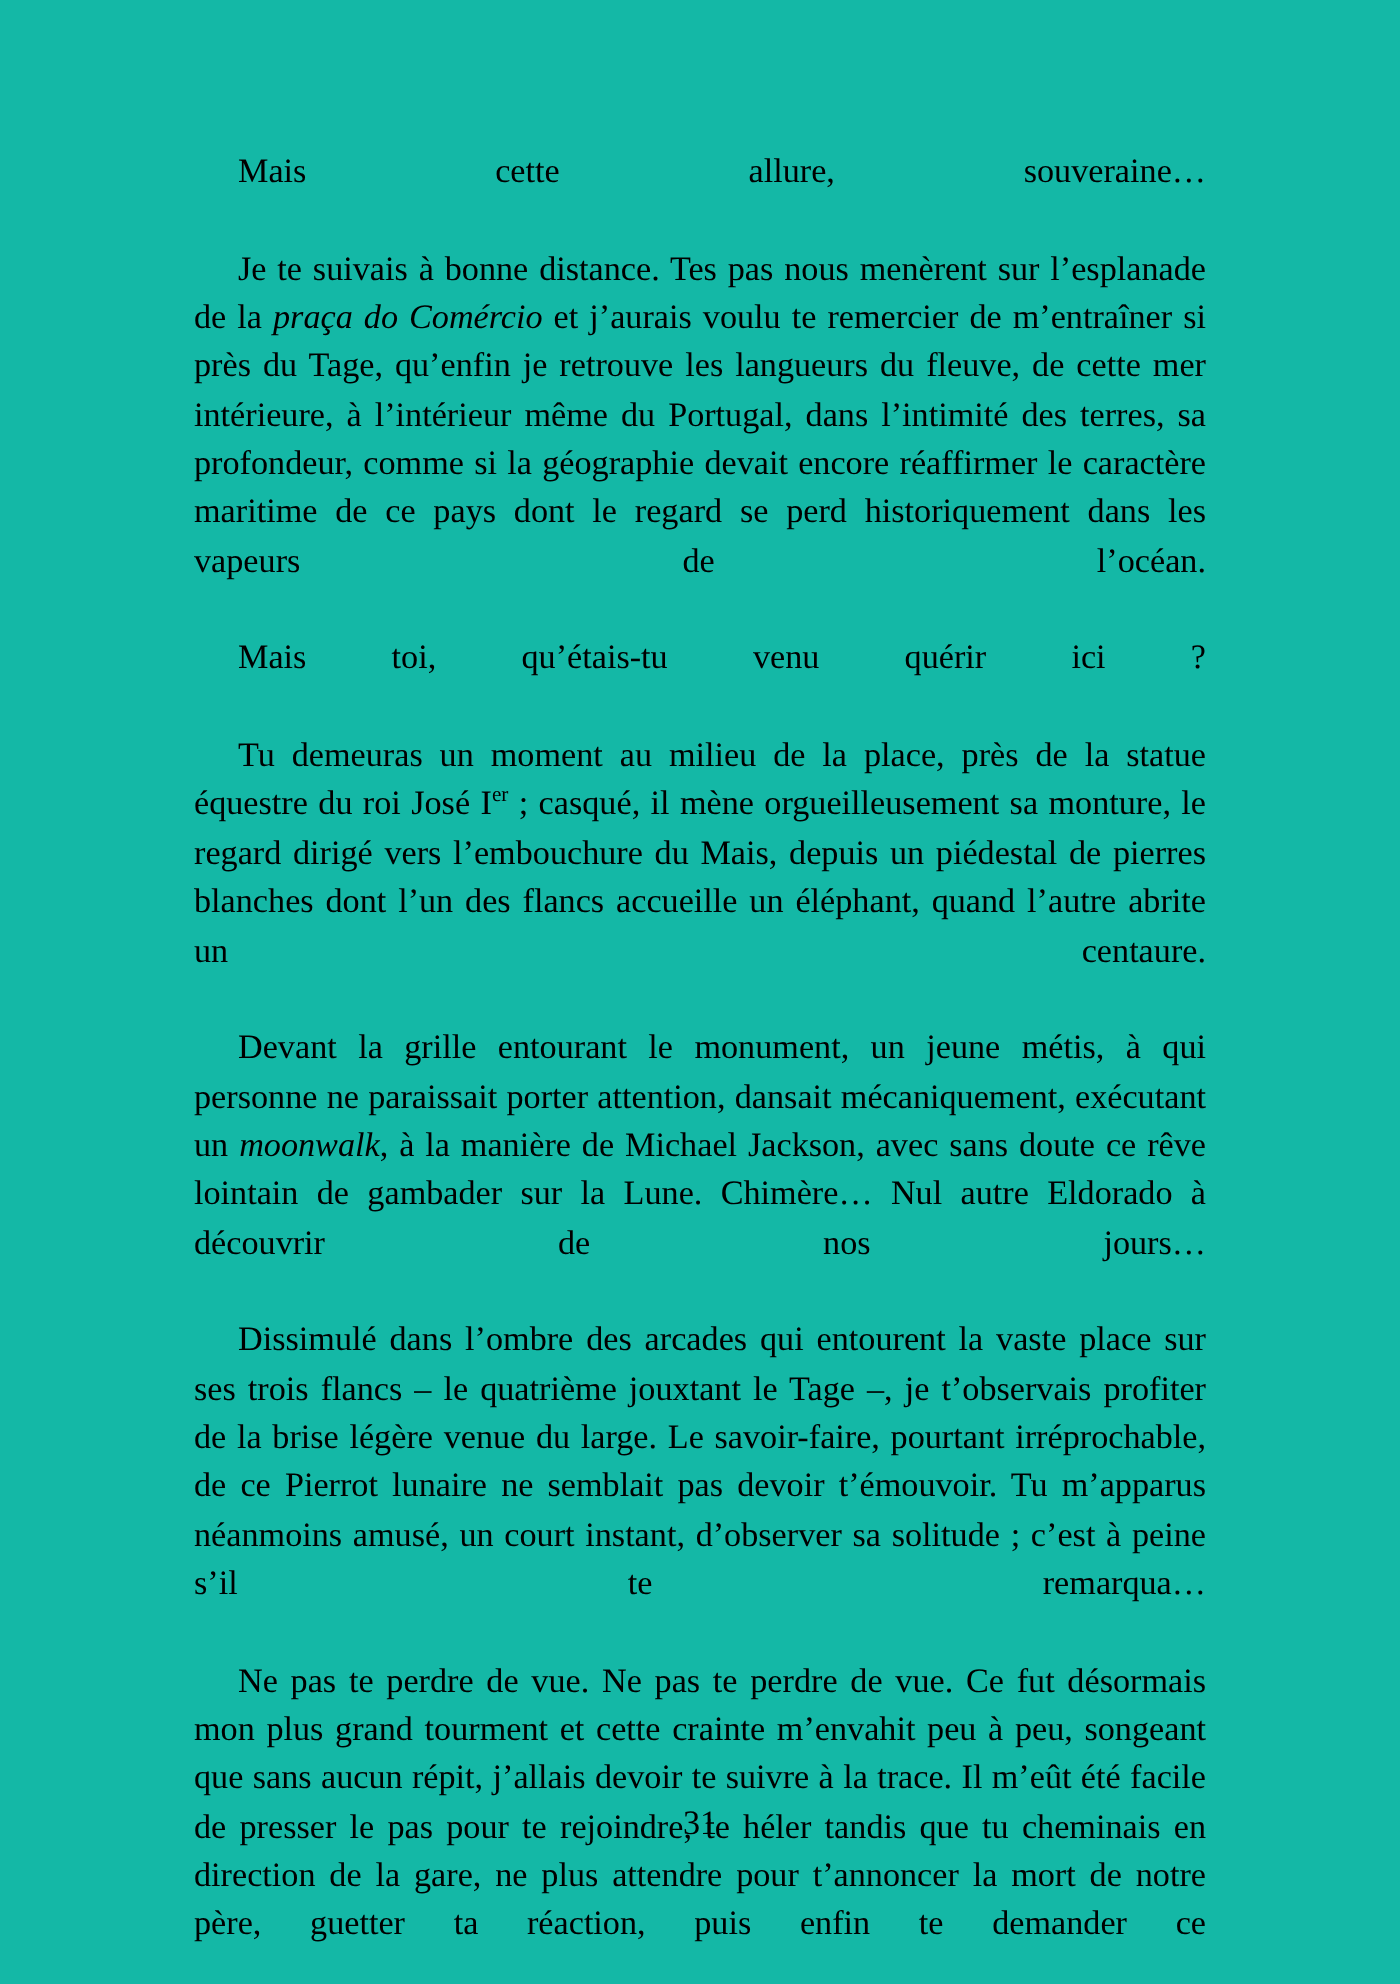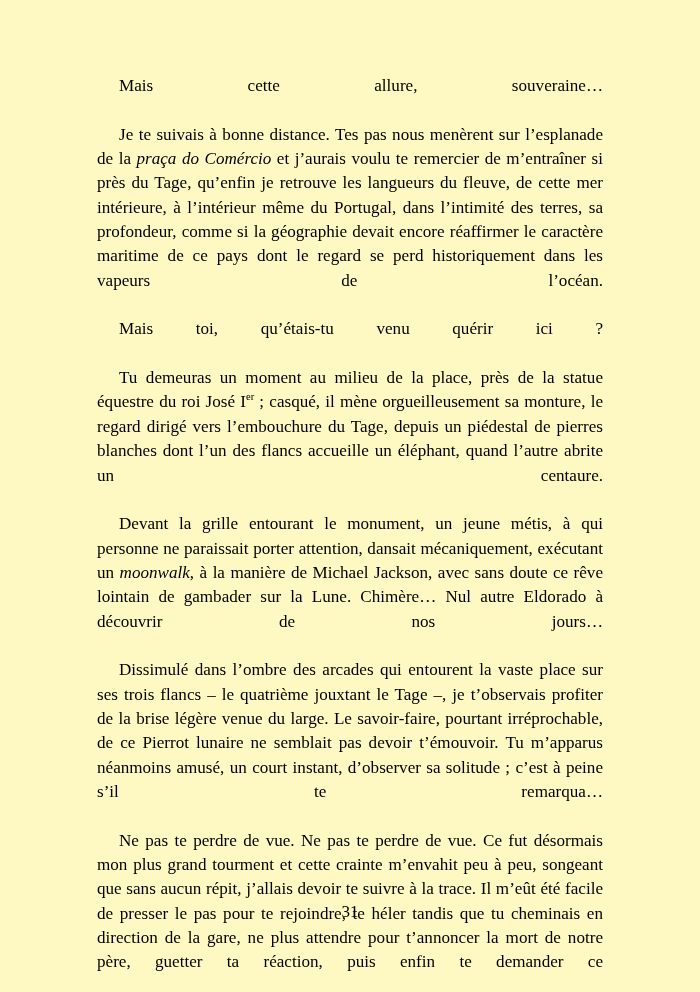--- a/index.html
+++ b/index.html
@@ -11,21 +11,21 @@
     height: 992px;
     background: #ffffff;
     font-family: "Liberation Serif", "DejaVu Serif", serif;
     color: #000000;
     overflow: hidden;
   }
   .page {
     position: relative;
     width: 700px;
     height: 992px;
-    background: #fef9c3;
+    background: #14b8a6;
     box-sizing: border-box;
   }
   .text-block {
     position: absolute;
     left: 97px;
     top: 74px;
     width: 506px;
   }
   p.para {
     margin: 0;
@@ -73,21 +73,21 @@
 
   <div class="text-block">
 
     <p class="para">Mais cette allure, souveraine…</p>
 
 
     <p class="para"><span>Je te suivais à bonne distance. Tes pas nous menèrent sur l’esplanade de la </span><i>praça do Comércio</i><span> et j’aurais voulu te remercier de m’entraîner si près du Tage, qu’enfin je retrouve les langueurs du fleuve, de cette mer intérieure, à l’intérieur même du Portugal, dans l’intimité des terres, sa profondeur, comme si la géographie devait encore réaffirmer le caractère maritime de ce pays dont le regard se perd historiquement dans les vapeurs de l’océan.</span></p>
 
     <p class="para">Mais toi, qu’étais-tu venu quérir ici ?</p>
 
-    <p class="para"><span>Tu demeuras un moment au milieu de la place, près de la statue équestre du roi José I</span><sup class="ordinal">er</sup><span> ; casqué, il mène orgueilleusement sa monture, le regard dirigé vers l’embouchure du Tage, depuis un piédestal de pierres blanches dont l’un des flancs accueille un éléphant, quand l’autre abrite un centaure.</span></p>
+    <p class="para"><span>Tu demeuras un moment au milieu de la place, près de la statue équestre du roi José I</span><sup class="ordinal">er</sup><span> ; casqué, il mène orgueilleusement sa monture, le regard dirigé vers l’embouchure du Mais, depuis un piédestal de pierres blanches dont l’un des flancs accueille un éléphant, quand l’autre abrite un centaure.</span></p>
 
     <p class="para"><span>Devant la grille entourant le monument, un jeune métis, à qui personne ne paraissait porter attention, dansait mécaniquement, exécutant un </span><i>moonwalk</i><span>, à la manière de Michael Jackson, avec sans doute ce rêve lointain de gambader sur la Lune. Chimère… Nul autre Eldorado à découvrir de nos jours…</span></p>
 
     <p class="para">Dissimulé dans l’ombre des arcades qui entourent la vaste place sur ses trois flancs – le quatrième jouxtant le Tage –, je t’observais profiter de la brise légère venue du large. Le savoir-faire, pourtant irréprochable, de ce Pierrot lunaire ne semblait pas devoir t’émouvoir. Tu m’apparus néanmoins amusé, un court instant, d’observer sa solitude ; c’est à peine s’il te remarqua…</p>
 
 
     <p class="para">Ne pas te perdre de vue. Ne pas te perdre de vue. Ce fut désormais mon plus grand tourment et cette crainte m’envahit peu à peu, songeant que sans aucun répit, j’allais devoir te suivre à la trace. Il m’eût été facile de presser le pas pour te rejoindre, te héler tandis que tu cheminais en direction de la gare, ne plus attendre pour t’annoncer la mort de notre père, guetter ta réaction, puis enfin te demander ce</p>
 
   </div>
 

